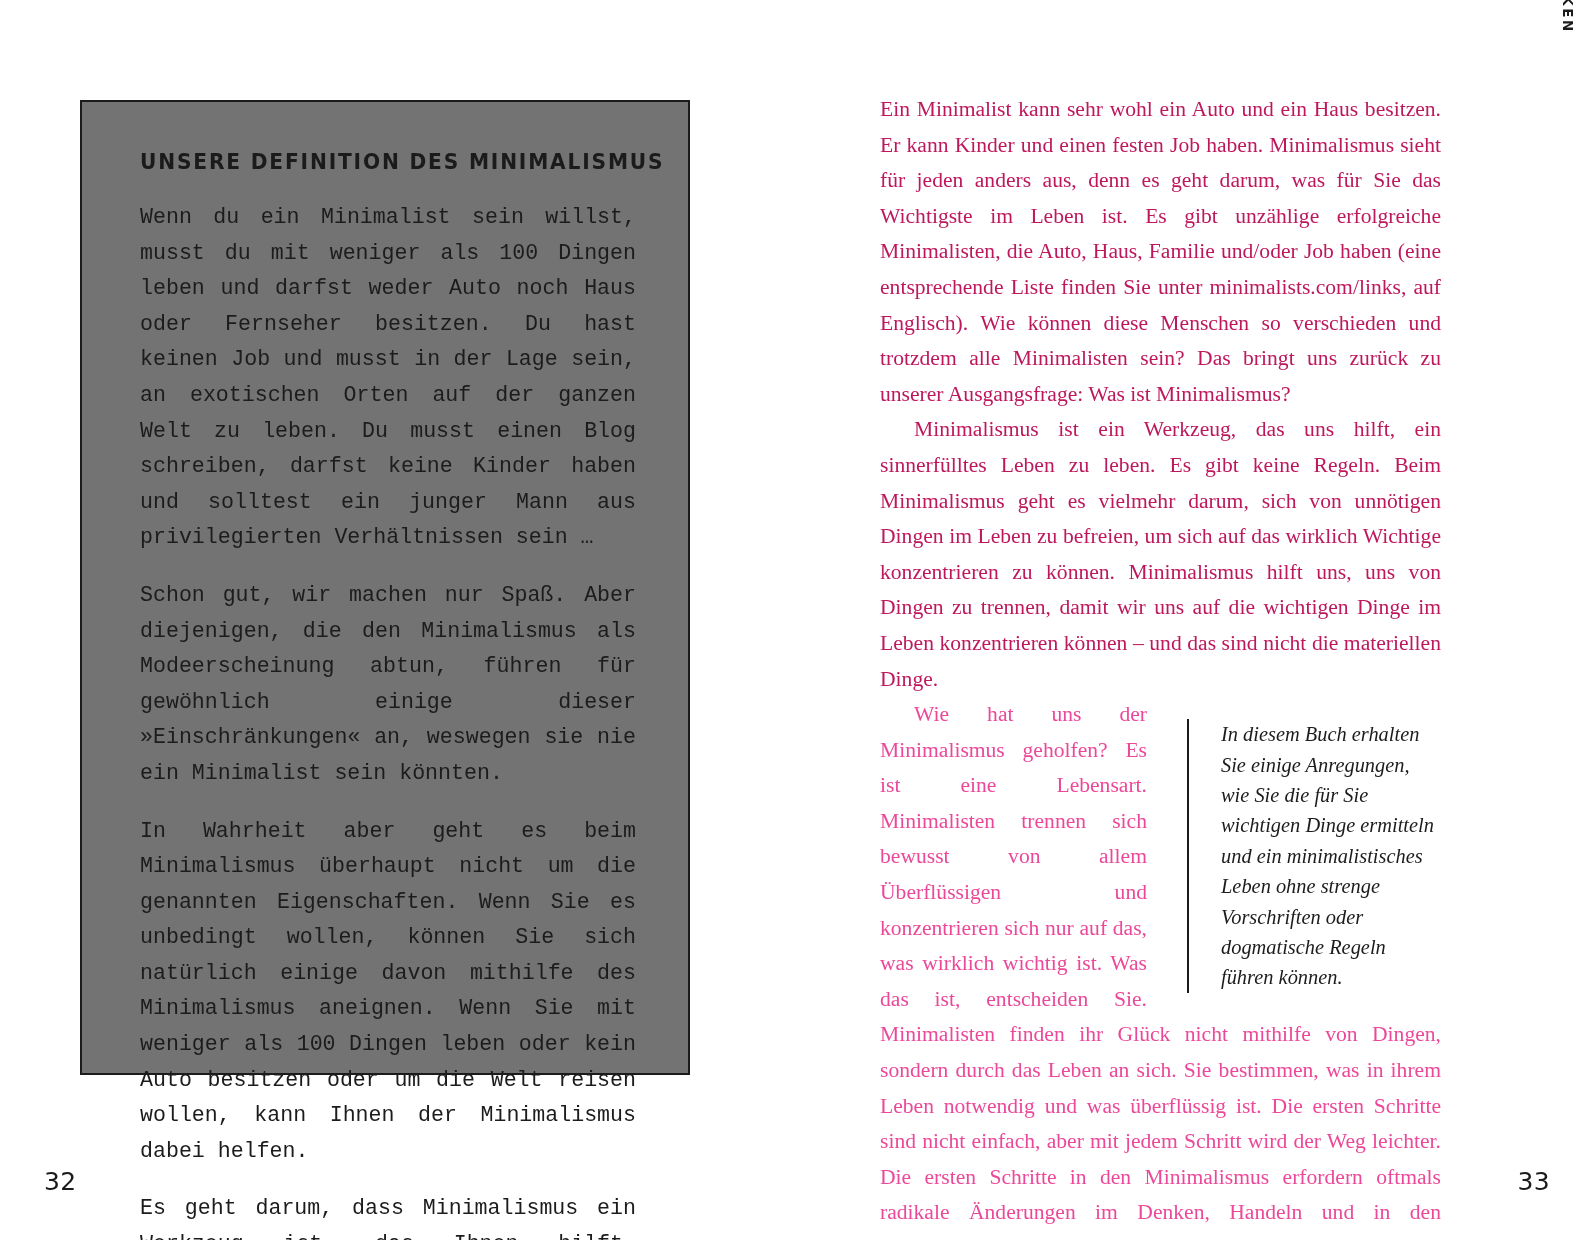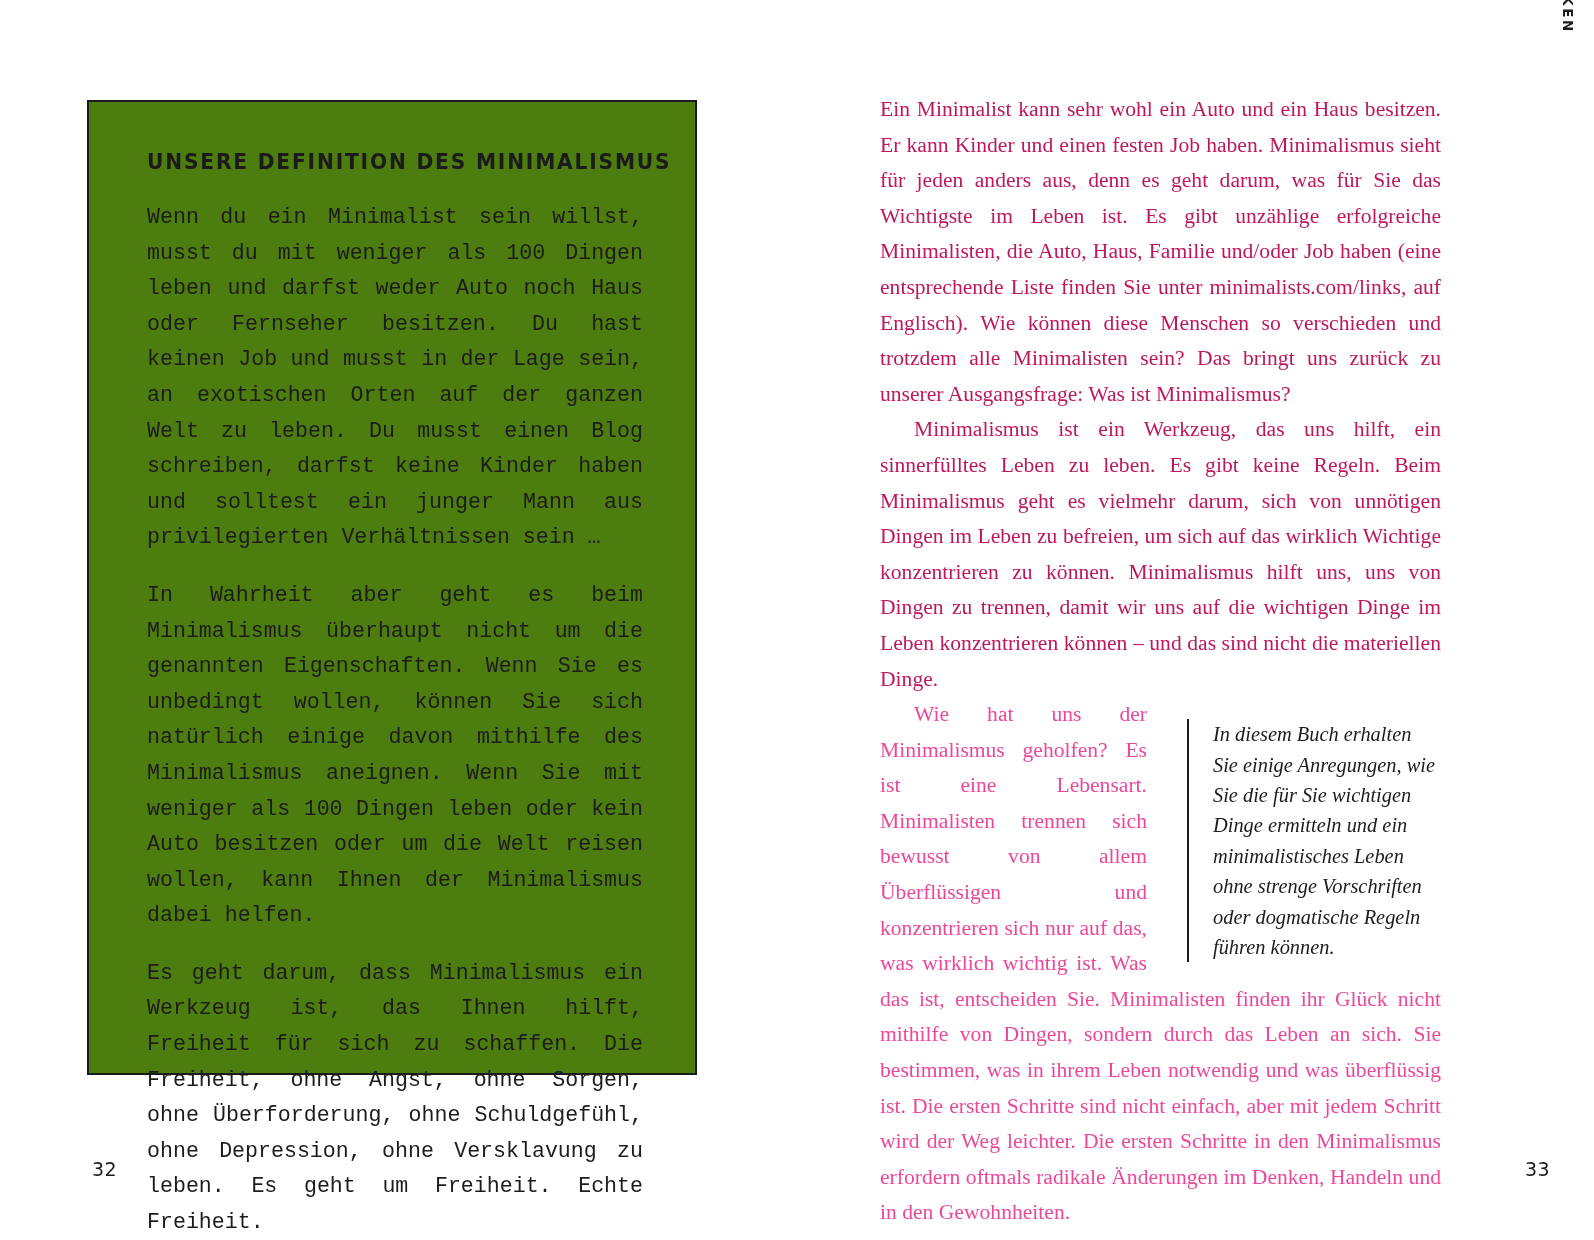--- a/index.html
+++ b/index.html
@@ -26,27 +26,27 @@
   .page-left {
     position: absolute;
     left: 0;
     top: 0;
     width: 797px;
     height: 1240px;
   }
 
   .definition-box {
     position: absolute;
-    left: 87px;
+    left: 80px;
     top: 100px;
     width: 610px;
     height: 975px;
     border: 2.5px solid #1b1b1b;
     box-sizing: border-box;
-    background: #4d7c0f;
+    background: #737373;
   }
 
   .box-inner {
     position: absolute;
     left: 58px;
     top: 48px;
     width: 496px;
   }
 
   .box-heading {
@@ -102,21 +102,21 @@
 
   
   .wrap-zone {
     position: relative;
     margin: 0;
   }
   .pullquote {
     float: right;
     width: 254px;
     margin: 22px 0 6px 40px;
-    padding-left: 24px;
+    padding-left: 32px;
     border-left: 2px solid #1b1b1b;
     box-sizing: border-box;
     font-family: "Liberation Serif", serif;
     font-style: italic;
     font-size: 20.4px;
     line-height: 30.4px;
     color: #1c1c1c;
     text-align: left;
   }
   .narrow-p {
@@ -140,44 +140,44 @@
     font-weight: bold;
     font-size: 13.4px;
     letter-spacing: 2.6px;
     color: #1b1b1b;
     white-space: nowrap;
   }
 
   
   .folio {
     position: absolute;
-    bottom: 60px;
+    bottom: 44px;
     font-family: "DejaVu Sans", sans-serif;
-    font-size: 19px;
+    font-size: 25px;
     color: #1b1b1b;
     letter-spacing: 0.4px;
-    margin-left: 48px;
   }
   .folio-left  { left: 44px; }
   .folio-right { right: 44px; }
 </style>
 </head>
 <body>
 
 <div class="spread">
 
   <div class="page-left">
 
     <div class="definition-box">
       <div class="box-inner">
 
         <h2 class="box-heading">UNSERE DEFINITION DES MINIMALISMUS</h2>
 
         <p class="body-p">Wenn du ein Minimalist sein willst, musst du mit weniger als 100 Dingen leben und darfst weder Auto noch Haus oder Fernseher besitzen. Du hast keinen Job und musst in der Lage sein, an exotischen Orten auf der ganzen Welt zu leben. Du musst einen Blog schreiben, darfst keine Kinder haben und solltest ein junger Mann aus privilegierten Verhältnissen sein …</p>
 
+        <p class="body-p">Schon gut, wir machen nur Spaß. Aber diejenigen, die den Minimalismus als Modeerscheinung abtun, führen für gewöhnlich einige dieser »Einschränkungen« an, weswegen sie nie ein Minimalist sein könnten.</p>
 
         <p class="body-p">In Wahrheit aber geht es beim Minimalismus überhaupt nicht um die genannten Eigenschaften. Wenn Sie es unbedingt wollen, können Sie sich natürlich einige davon mithilfe des Minimalismus aneignen. Wenn Sie mit weniger als 100 Dingen leben oder kein Auto besitzen oder um die Welt reisen wollen, kann Ihnen der Minimalismus dabei helfen.</p>
 
 
         <p class="body-p">Es geht darum, dass Minimalismus ein Werkzeug ist, das Ihnen hilft, Freiheit für sich zu schaffen. Die Freiheit, ohne Angst, ohne Sorgen, ohne Überforderung, ohne Schuldgefühl, ohne Depression, ohne Versklavung zu leben. Es geht um Freiheit. Echte Freiheit.</p>
 
       </div>
     </div>
 
     <div class="folio folio-left">32</div>

